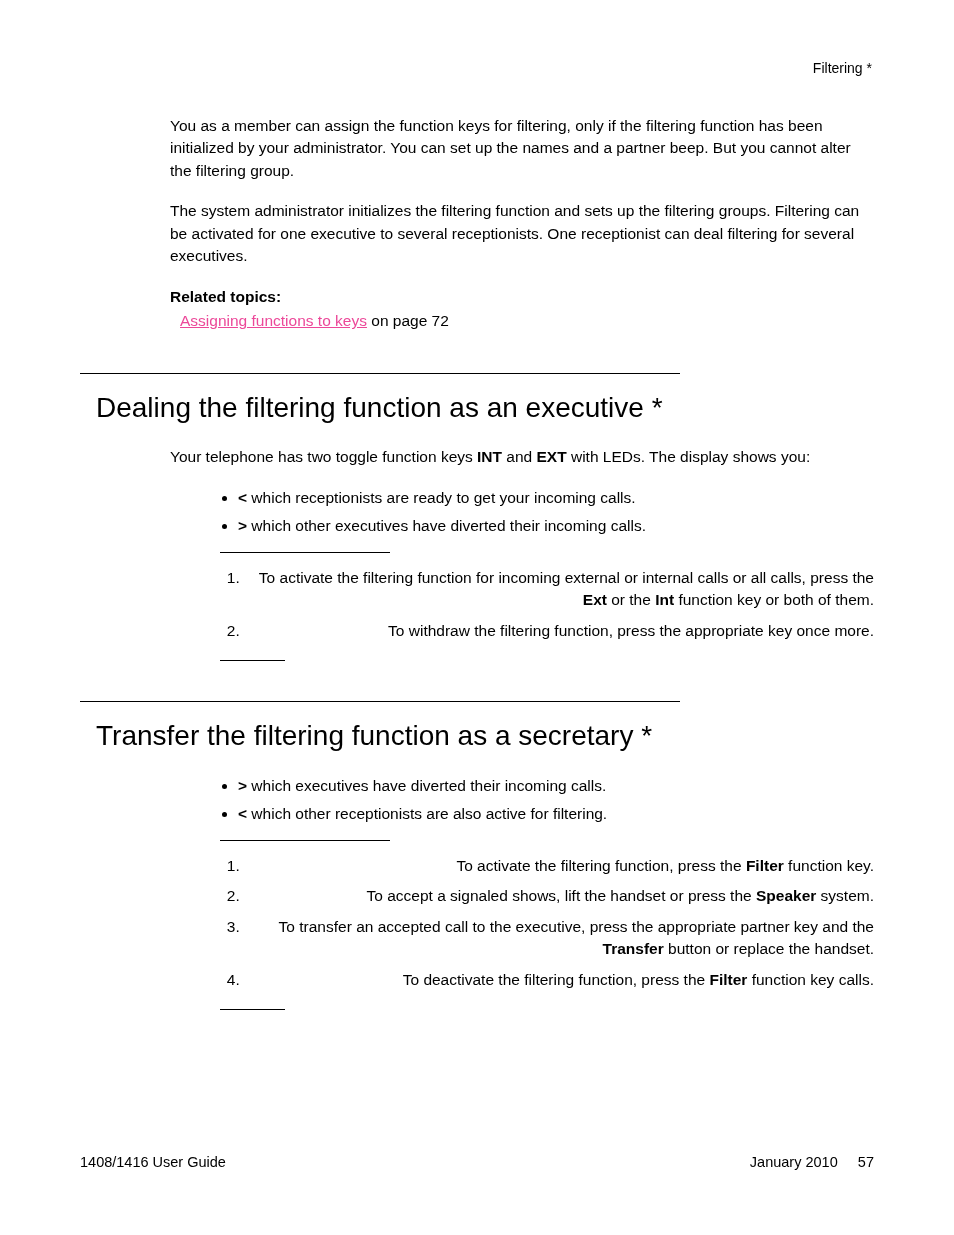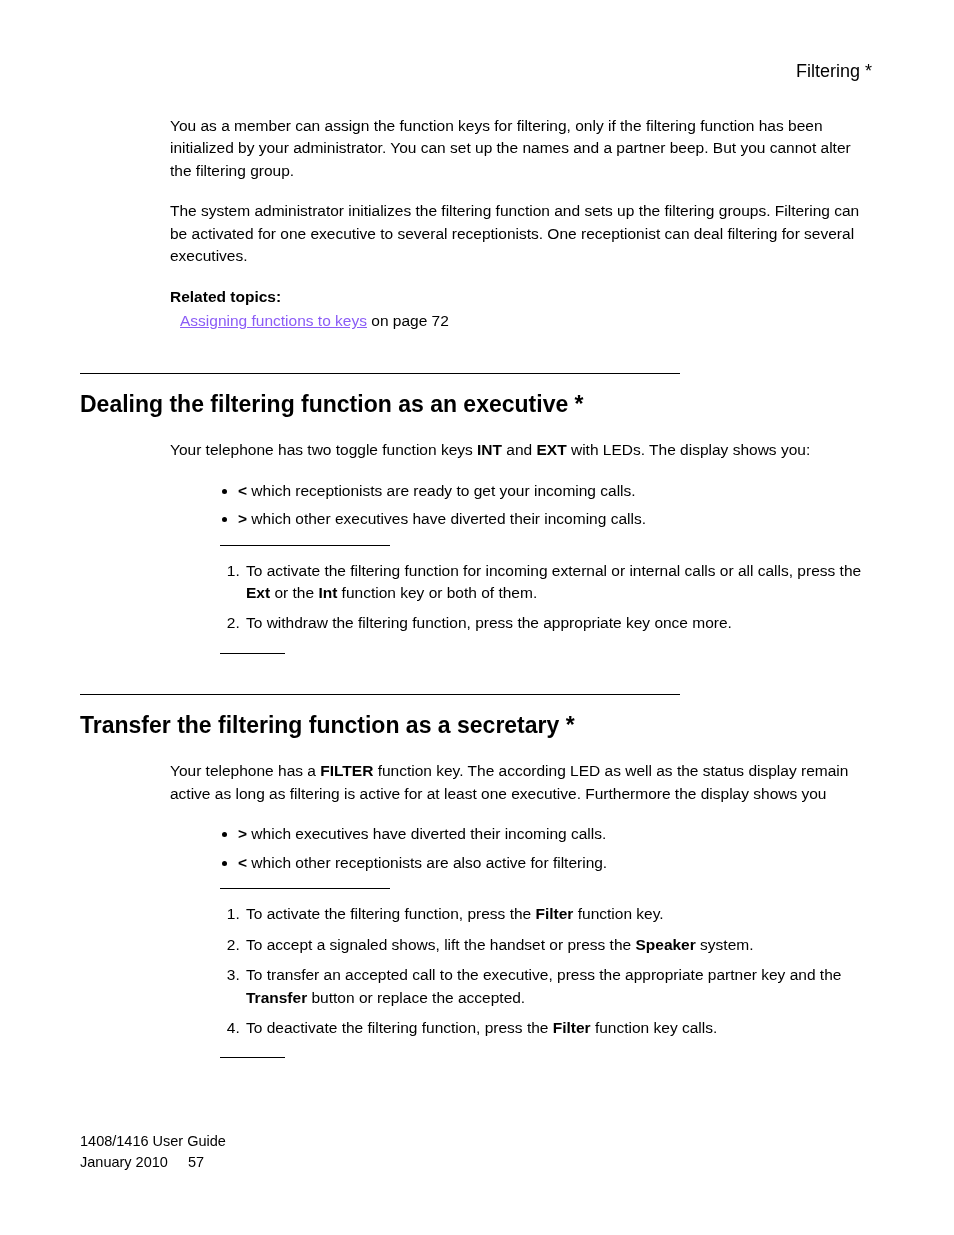--- a/index.html
+++ b/index.html
@@ -9,87 +9,87 @@
     color: #000;
     position: relative;
     padding: 60px 80px 0 80px;
     font-size: 15.5px;
     line-height: 1.45;
   }
   .running-head {
     position: absolute;
     top: 58px;
     right: 82px;
-    font-size: 18px;
+    font-size: 14px;
   }
   .content {
     margin-top: 55px;
   }
   .para {
     margin: 0 0 18px 90px;
   }
   .related-label {
     font-weight: bold;
     margin: 0 0 2px 90px;
   }
   .related-link-line {
     margin: 0 0 0 100px;
   }
   a.link {
-    color: #8b5cf6;
+    color: #ec4899;
     text-decoration: underline;
   }
   .top-rule {
     border: none;
     border-top: 1.2px solid #000;
     width: 600px;
     margin: 40px 0 14px 0;
   }
   h2.section-title {
-    font-size: 23px;
-    font-weight: bold;
-    margin: 0 0 18px 0;
+    font-size: 28px;
+    font-weight: normal;
+    margin: 0 0 18px 16px;
   }
   ul.bullets {
     list-style: disc;
     margin: 0 0 14px 140px;
     padding-left: 18px;
   }
   ul.bullets li {
     margin-bottom: 6px;
   }
   .mid-rule {
     border: none;
     border-top: 1.2px solid #000;
     width: 170px;
     margin: 14px 0 14px 140px;
   }
   ol.steps {
     margin: 8px 0 14px 140px;
     padding-left: 24px;
+    text-align: right;
   }
   ol.steps li {
     margin-bottom: 8px;
     padding-left: 2px;
   }
   .short-rule {
     border: none;
     border-top: 1.2px solid #000;
     width: 65px;
     margin: 18px 0 24px 140px;
   }
   .footer {
     position: absolute;
     left: 80px;
     right: 80px;
     bottom: 62px;
     font-size: 14.5px;
     display: flex;
     justify-content: space-between;
-    flex-direction: column;
   }
   .footer-right {
     white-space: pre;
   }
 </style>
 </head>
 <body>
 
 <div class="running-head">Filtering *</div>
 
@@ -126,44 +126,41 @@
       <span>To activate the filtering function for incoming external or internal calls or all calls, press the </span><b>Ext</b><span> or the </span><b>Int</b><span> function key or both of them.</span>
     </li>
     <li>To withdraw the filtering function, press the appropriate key once more.</li>
   </ol>
 
   <hr class="short-rule">
 
   <hr class="top-rule">
   <h2 class="section-title">Transfer the filtering function as a secretary *</h2>
 
-  <p class="para">
-    <span>Your telephone has a </span><b>FILTER</b><span> function key. The according LED as well as the status display remain active as long as filtering is active for at least one executive. Furthermore the display shows you</span>
-  </p>
 
   <ul class="bullets">
     <li>
       <b>&gt;</b><span> which executives have diverted their incoming calls.</span>
     </li>
     <li>
       <b>&lt;</b><span> which other receptionists are also active for filtering.</span>
     </li>
   </ul>
 
   <hr class="mid-rule">
 
   <ol class="steps">
     <li>
       <span>To activate the filtering function, press the </span><b>Filter</b><span> function key.</span>
     </li>
     <li>
       <span>To accept a signaled shows, lift the handset or press the </span><b>Speaker</b><span> system.</span>
     </li>
     <li>
-      <span>To transfer an accepted call to the executive, press the appropriate partner key and the </span><b>Transfer</b><span> button or replace the accepted.</span>
+      <span>To transfer an accepted call to the executive, press the appropriate partner key and the </span><b>Transfer</b><span> button or replace the handset.</span>
     </li>
     <li>
       <span>To deactivate the filtering function, press the </span><b>Filter</b><span> function key calls.</span>
     </li>
   </ol>
 
   <hr class="short-rule">
 
 </div>
 

